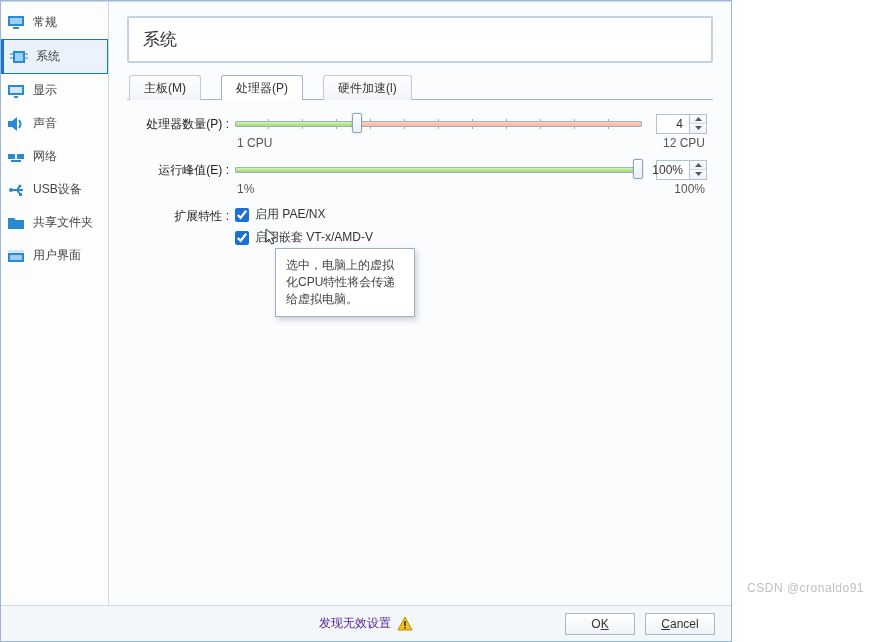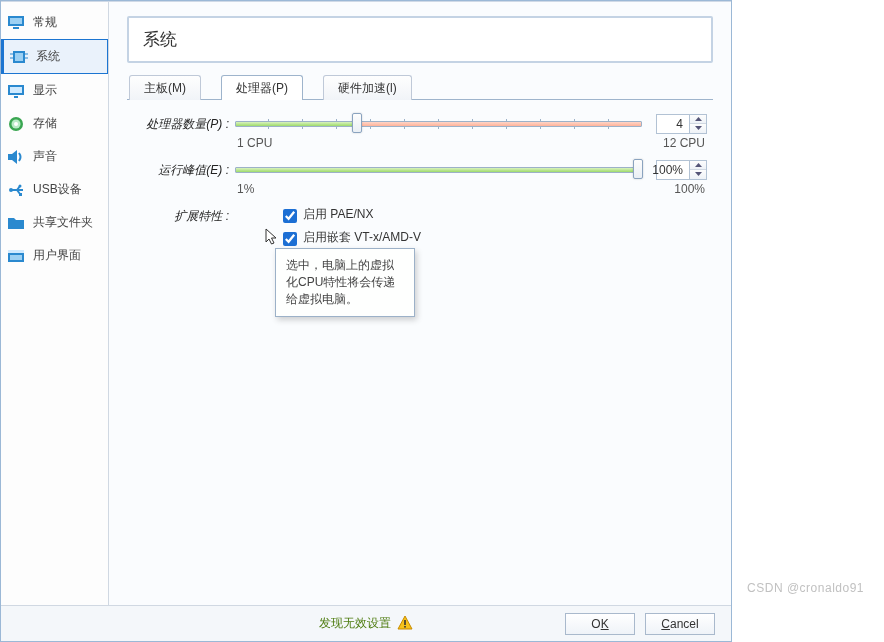--- a/index.html
+++ b/index.html
@@ -15,48 +15,48 @@
     .sidebar-icon { width: 18px; height: 16px; display: flex; align-items: center; justify-content: center; flex-shrink: 0; }
     .sidebar-icon svg, .sidebar-icon .block { display: block; }
     
     .main { flex: 1 1 auto; padding: 14px 18px 10px 18px; display: flex; flex-direction: column; }
     .header { border: 2px solid #c4d3e4; padding: 10px 14px; color: #333; font-size: 17px; margin-bottom: 12px; background: #fff; border-radius: 2px; }
     .tabbar { display: flex; align-items: flex-end; border-bottom: 1px solid #9eb4cc; height: 25px; gap: 20px; padding-left: 2px; }
     .tab { padding: 4px 14px 3px 14px; border: 1px solid #bfc9d8; border-bottom: none; background: linear-gradient(#fefefe, #f1f4f8); border-top-left-radius: 3px; border-top-right-radius: 3px; cursor: pointer; font-size: 12px; color: #333; position: relative; top: 1px; }
     .tab.active { background: #fff; border-color: #9eb4cc; z-index: 2; }
     .tabcontent { padding: 14px 6px 6px 6px; position: relative; }
     .row { display: flex; align-items: flex-start; margin-bottom: 10px; }
-    .row-label { width: 96px; text-align: right; color: #222; font-size: 12px; padding-top: 2px; flex-shrink: 0; font-style: italic; }
+    .row-label { width: 96px; text-align: right; color: #222; font-size: 12px; padding-top: 2px; flex-shrink: 0; }
     .row-label::after { content: " :"; }
     .row-body { flex: 1 1 auto; padding-left: 6px; display: flex; flex-direction: column; }
     .slider-line { display: flex; align-items: center; gap: 8px; }
     .slider-track { flex: 1 1 auto; height: 14px; position: relative; }
     .slider-track .track-area { position: absolute; top: 4px; left: 0; right: 0; height: 6px; border: 1px solid #9cb1c8; border-radius: 1px; overflow: hidden; display: flex; }
     .slider-track .track-area .seg-green { background: linear-gradient(#d9f2bf, #9edb6a); }
     .slider-track .track-area .seg-red { background: linear-gradient(#ffd5c7, #ffb39a); }
     .slider-track .ticks { position: absolute; left: 0; right: 0; top: 2px; height: 10px; display: flex; }
     .slider-track .ticks span { flex: 1 1 0; border-left: 1px solid #9cb1c8; height: 10px; }
     .slider-track .ticks span:first-child { border-left: none; }
     .slider-thumb { position: absolute; top: -4px; width: 10px; height: 20px; background: linear-gradient(#fdfdfd, #eaeff5); border: 1px solid #8aa3bf; border-radius: 2px; margin-left: -5px; box-shadow: 0 0 2px rgba(0,0,0,.2); cursor: pointer; }
     .slider-labels { display: flex; justify-content: space-between; font-size: 12px; color: #555; margin-top: 2px; padding: 0 2px; align-items: center; }
     .value-box { display: flex; align-items: stretch; border: 1px solid #b2c2d4; background: #fff; height: 20px; margin-left: 6px; }
     .value-box .num { width: 32px; padding: 2px 6px; font-size: 12px; color: #333; display: flex; align-items: center; justify-content: flex-end; }
     .spin { display: flex; flex-direction: column; border-left: 1px solid #b2c2d4; }
     .spin .spin-btn { width: 16px; height: 10px; display: flex; align-items: center; justify-content: center; cursor: pointer; background: linear-gradient(#fdfdfd, #eef2f7); border-bottom: 1px solid #d0d8e2; }
     .spin .spin-btn:last-child { border-bottom: none; }
     .spin .spin-btn svg { fill: #557; }
-    .check-row { display: flex; align-items: flex-end; gap: 6px; margin-bottom: 6px; margin-left: 48px; }
+    .check-row { display: flex; align-items: center; gap: 6px; margin-bottom: 6px; }
     .check-row input[type="checkbox"] { accent-color: #1c6fd4; width: 14px; height: 14px; }
     .check-row .cb-label { color: #333; }
     .cursor-pointer { position: absolute; left: 138px; top: 128px; pointer-events: none; }
     .cursor-pointer svg { display: block; }
     .tooltip { position: absolute; left: 148px; top: 148px; width: 140px; border: 1px solid #9cb1c8; background: #fefffe; color: #444; font-size: 12px; line-height: 17px; padding: 8px 10px; box-shadow: 2px 3px 6px rgba(0,0,0,.18); }
     
     .footer { height: 36px; display: flex; align-items: center; justify-content: flex-end; gap: 10px; padding: 0 16px; background: #f4f7fa; border-top: 1px solid #d0d8e2; position: relative; }
-    .footer .status { position: absolute; left: 50%; transform: translateX(-50%); display: flex; align-items: flex-start; gap: 6px; color: #4d7c0f; font-size: 12px; }
+    .footer .status { position: absolute; left: 50%; transform: translateX(-50%); display: flex; align-items: flex-end; gap: 6px; color: #4c1d95; font-size: 12px; }
     .status .warn-icon { width: 16px; height: 16px; display: inline-flex; align-items: center; justify-content: center; }
     .btn { min-width: 70px; height: 22px; border: 1px solid #a9b9cc; background: linear-gradient(#ffffff, #eff3f8); font-size: 12px; color: #333; cursor: pointer; padding: 0 12px; text-decoration: underline; text-decoration-color: transparent; }
     .btn span.key { text-decoration: underline; }
     .watermark { position: absolute; right: 20px; bottom: 47px; color: #c1c1c1; font-size: 12px; pointer-events: none; letter-spacing: .5px; }
   </style>
 </head>
 <body>
 
 <div class="window">
   <div class="content">
@@ -91,35 +91,35 @@
               <rect x="1" y="2" width="16" height="10" fill="#2a89cf"></rect>
               <rect x="3" y="4" width="12" height="6" fill="#cfeaff"></rect>
               <rect x="7" y="13" width="4" height="2" fill="#2a89cf"></rect>
             </svg>
           </span>
           <span class="label">显示</span>
         </div>
         <div class="sidebar-item">
           <span class="sidebar-icon">
             <svg width="18" height="16">
-              <circle cx="9" cy="8" r="7" fill="#3aa651"></circle>
-              <circle cx="9" cy="8" r="4.5" fill="#b8ebc6"></circle>
-              <circle cx="9" cy="8" r="2" fill="#fff"></circle>
-            </svg>
-          </span>
-          <span class="label">存储</span>
-        </div>
-        <div class="sidebar-item">
-          <span class="sidebar-icon">
-            <svg width="18" height="16">
               <path d="M1 5 L5 5 L10 1 L10 15 L5 11 L1 11 Z" fill="#2a89cf"></path>
               <path d="M12 4 Q15 8 12 12" fill="none" stroke="#2a89cf" stroke-width="2"></path>
             </svg>
           </span>
           <span class="label">声音</span>
+        </div>
+        <div class="sidebar-item">
+          <span class="sidebar-icon">
+            <svg width="18" height="16">
+              <rect x="1" y="5" width="7" height="5" fill="#2a89cf"></rect>
+              <rect x="10" y="5" width="7" height="5" fill="#2a89cf"></rect>
+              <line x1="4" y1="12" x2="14" y2="12" stroke="#2a89cf" stroke-width="2"></line>
+            </svg>
+          </span>
+          <span class="label">网络</span>
         </div>
         <div class="sidebar-item">
           <span class="sidebar-icon">
             <svg width="18" height="16">
               <circle cx="4" cy="8" r="2" fill="#2a89cf"></circle>
               <line x1="4" y1="8" x2="16" y2="8" stroke="#2a89cf" stroke-width="2"></line>
               <line x1="10" y1="8" x2="13" y2="4" stroke="#2a89cf" stroke-width="2"></line>
               <circle cx="13" cy="4" r="1.5" fill="#2a89cf"></circle>
               <line x1="10" y1="8" x2="13" y2="12" stroke="#2a89cf" stroke-width="2"></line>
               <rect x="12" y="11" width="3" height="3" fill="#2a89cf"></rect>

